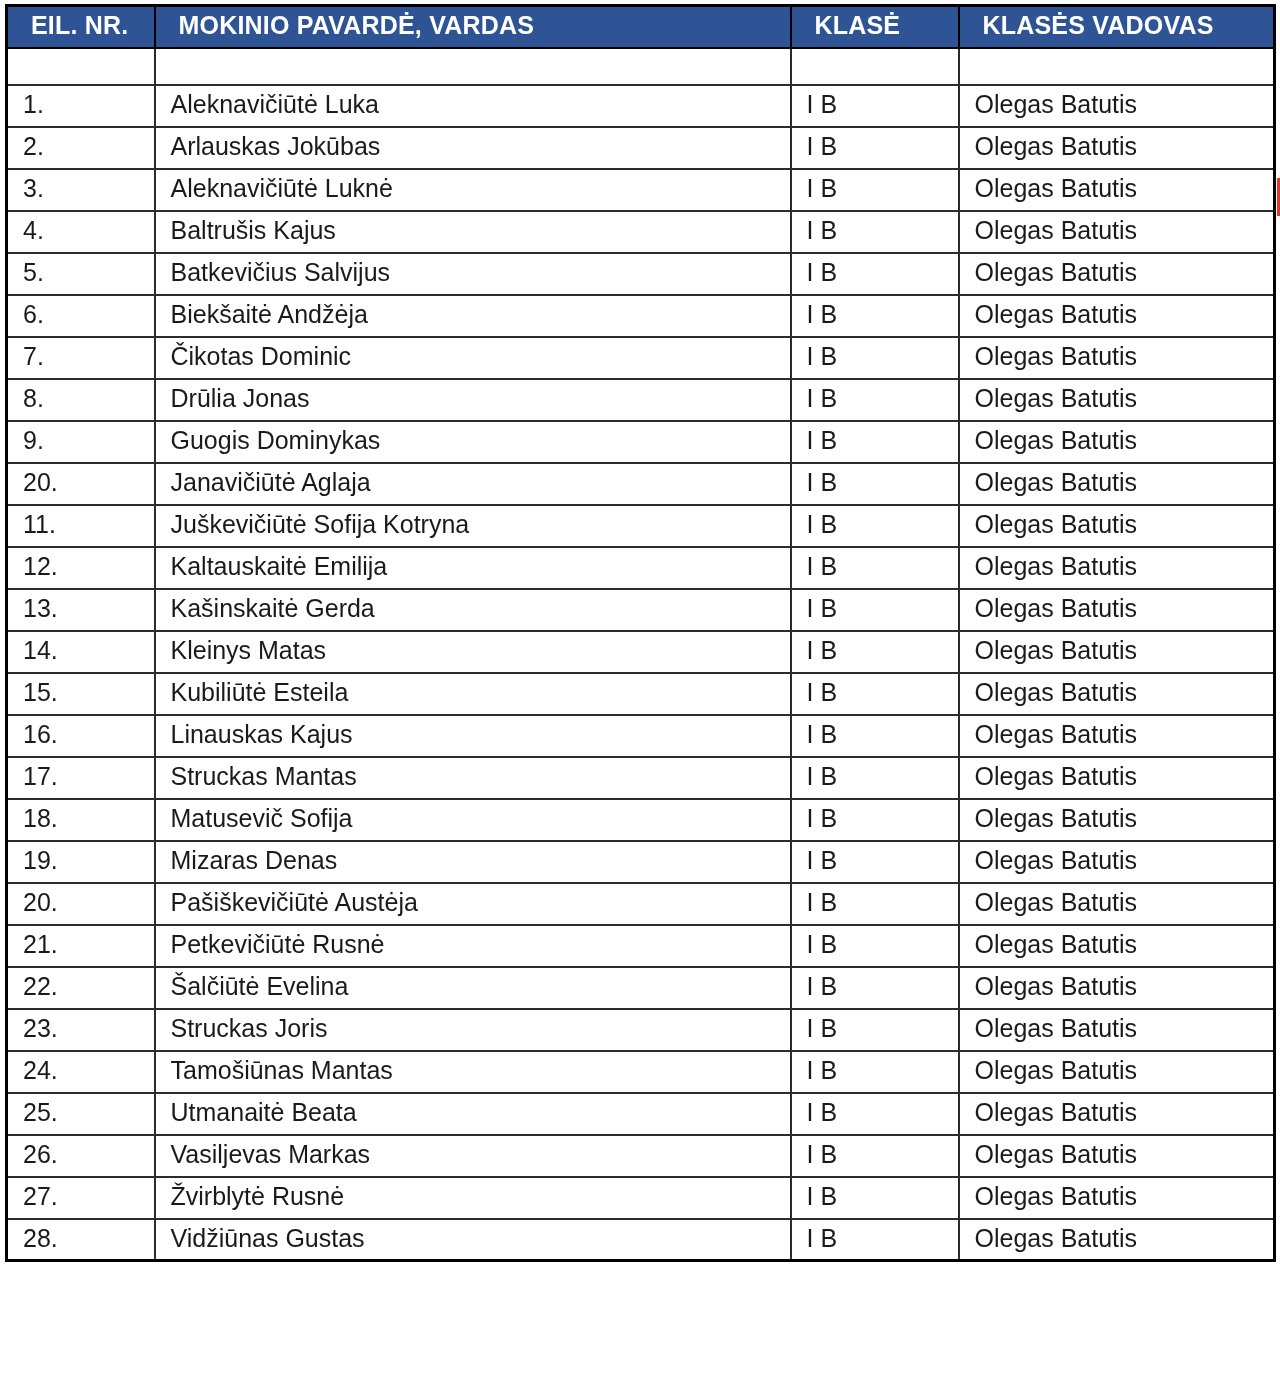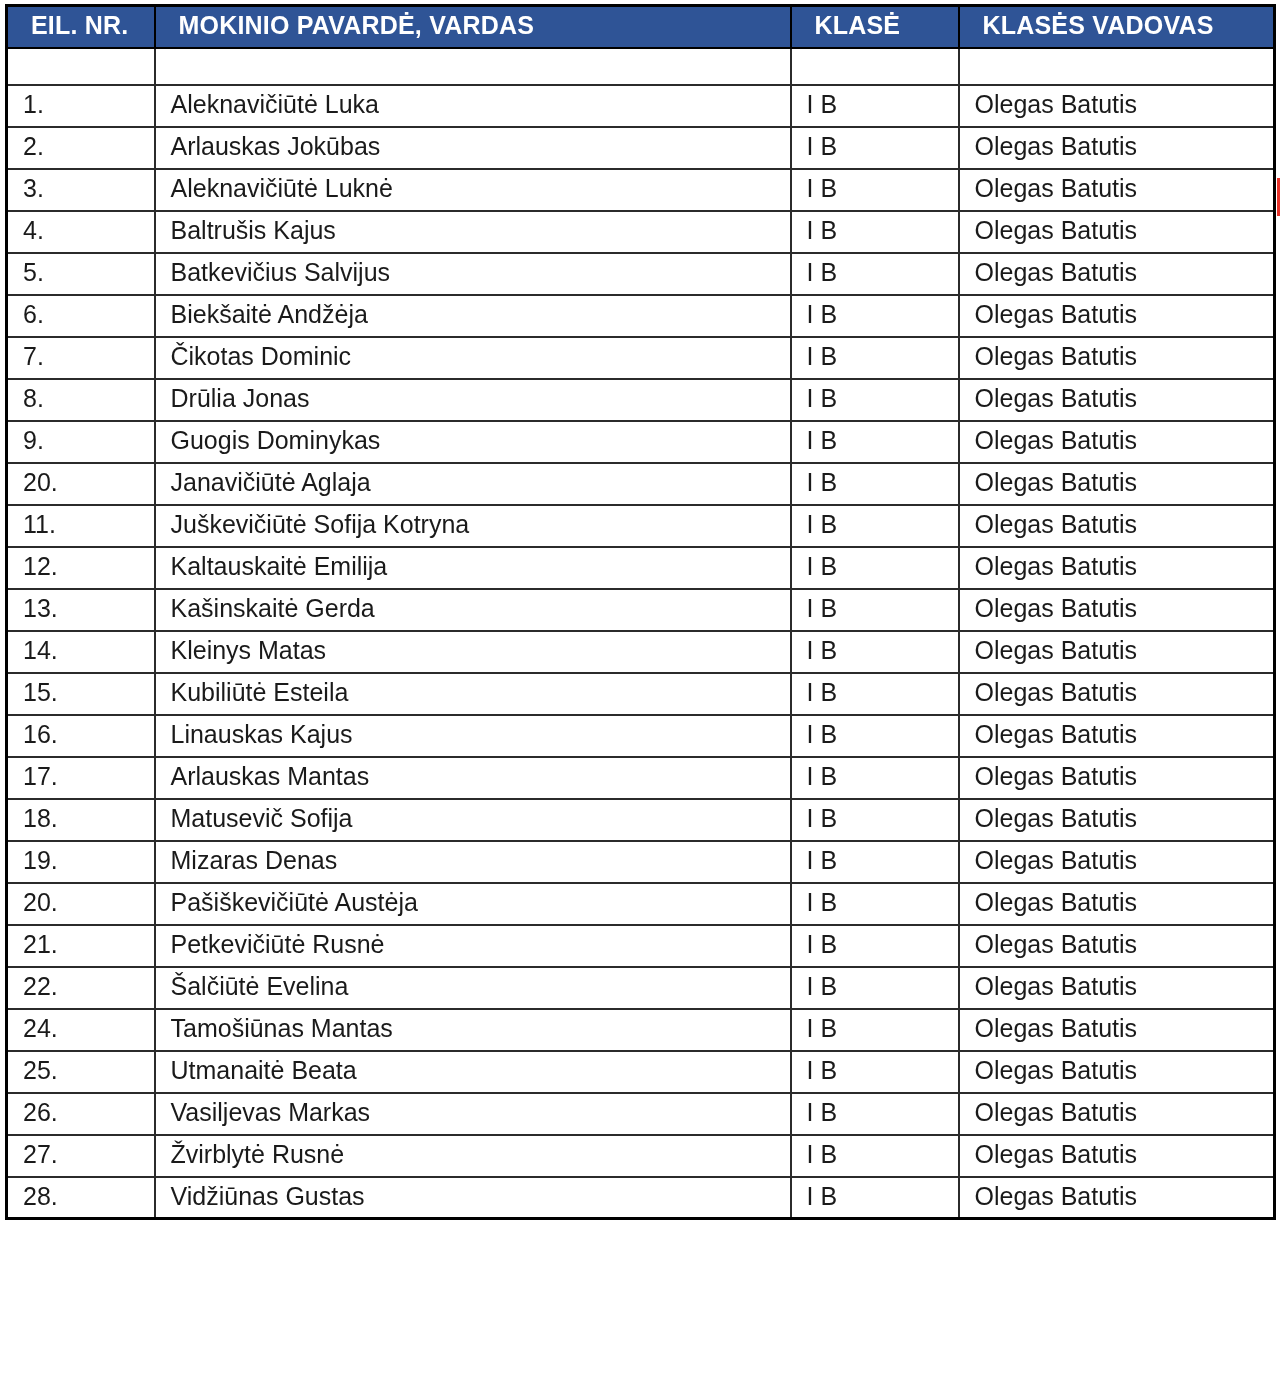--- a/index.html
+++ b/index.html
@@ -206,21 +206,21 @@
 
   <tr>
     <td>16.</td>
     <td>Linauskas Kajus</td>
     <td>I B</td>
     <td>Olegas Batutis</td>
   </tr>
 
   <tr>
     <td>17.</td>
-    <td>Arlauskas Mantas</td>
+    <td>Struckas Mantas</td>
     <td>I B</td>
     <td>Olegas Batutis</td>
   </tr>
 
   <tr>
     <td>18.</td>
     <td>Matusevič Sofija</td>
     <td>I B</td>
     <td>Olegas Batutis</td>
   </tr>
@@ -246,20 +246,26 @@
     <td>Olegas Batutis</td>
   </tr>
 
   <tr>
     <td>22.</td>
     <td>Šalčiūtė Evelina</td>
     <td>I B</td>
     <td>Olegas Batutis</td>
   </tr>
 
+  <tr>
+    <td>23.</td>
+    <td>Struckas Joris</td>
+    <td>I B</td>
+    <td>Olegas Batutis</td>
+  </tr>
 
   <tr>
     <td>24.</td>
     <td>Tamošiūnas Mantas</td>
     <td>I B</td>
     <td>Olegas Batutis</td>
   </tr>
 
   <tr>
     <td>25.</td>

